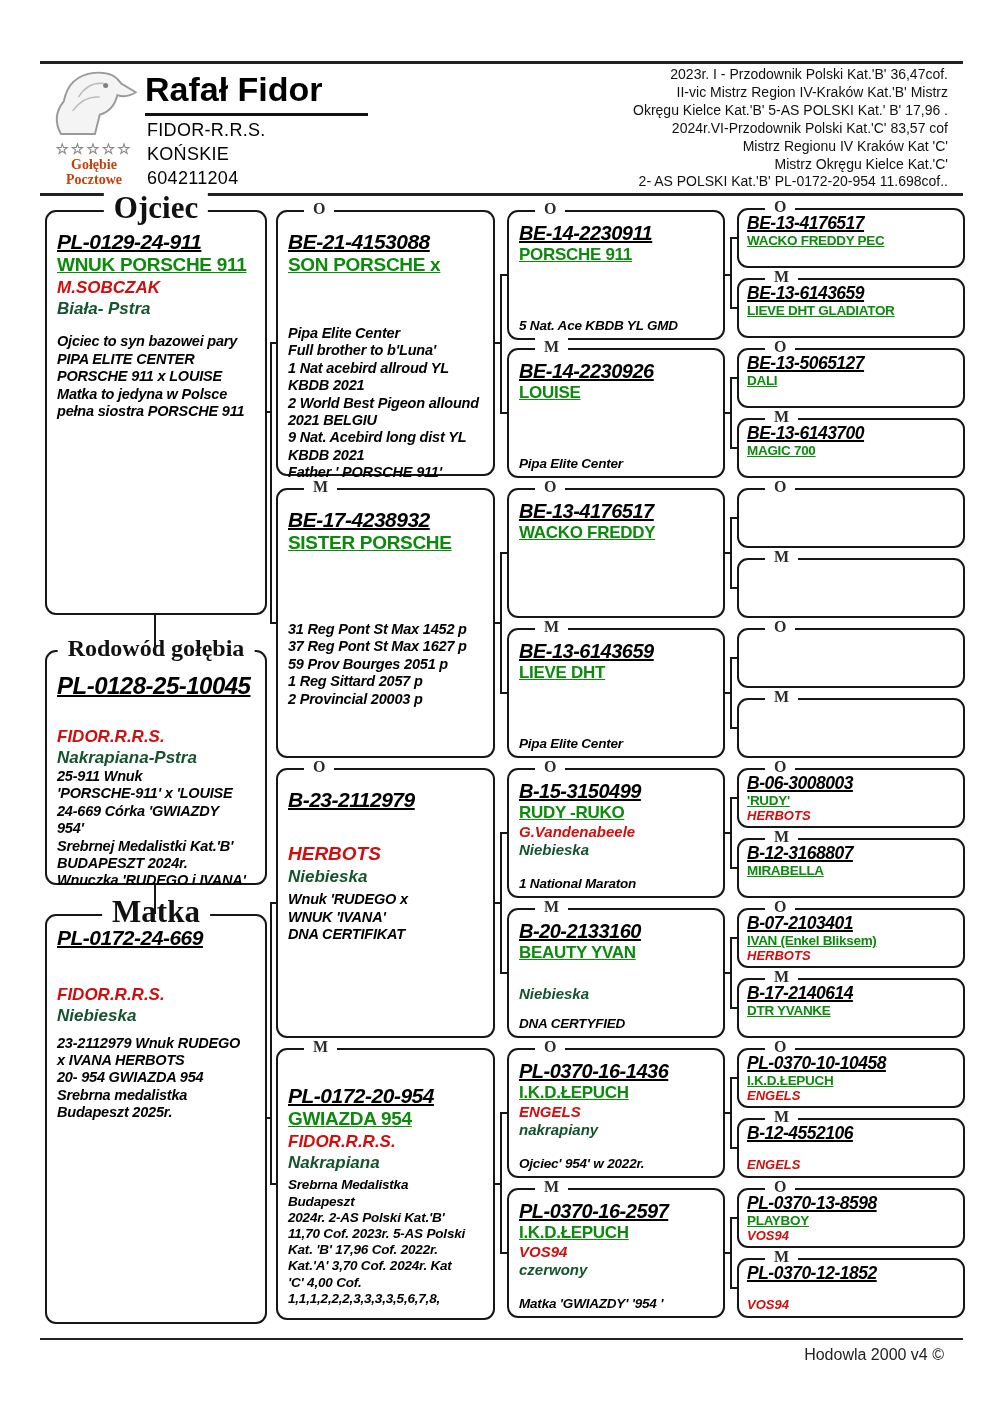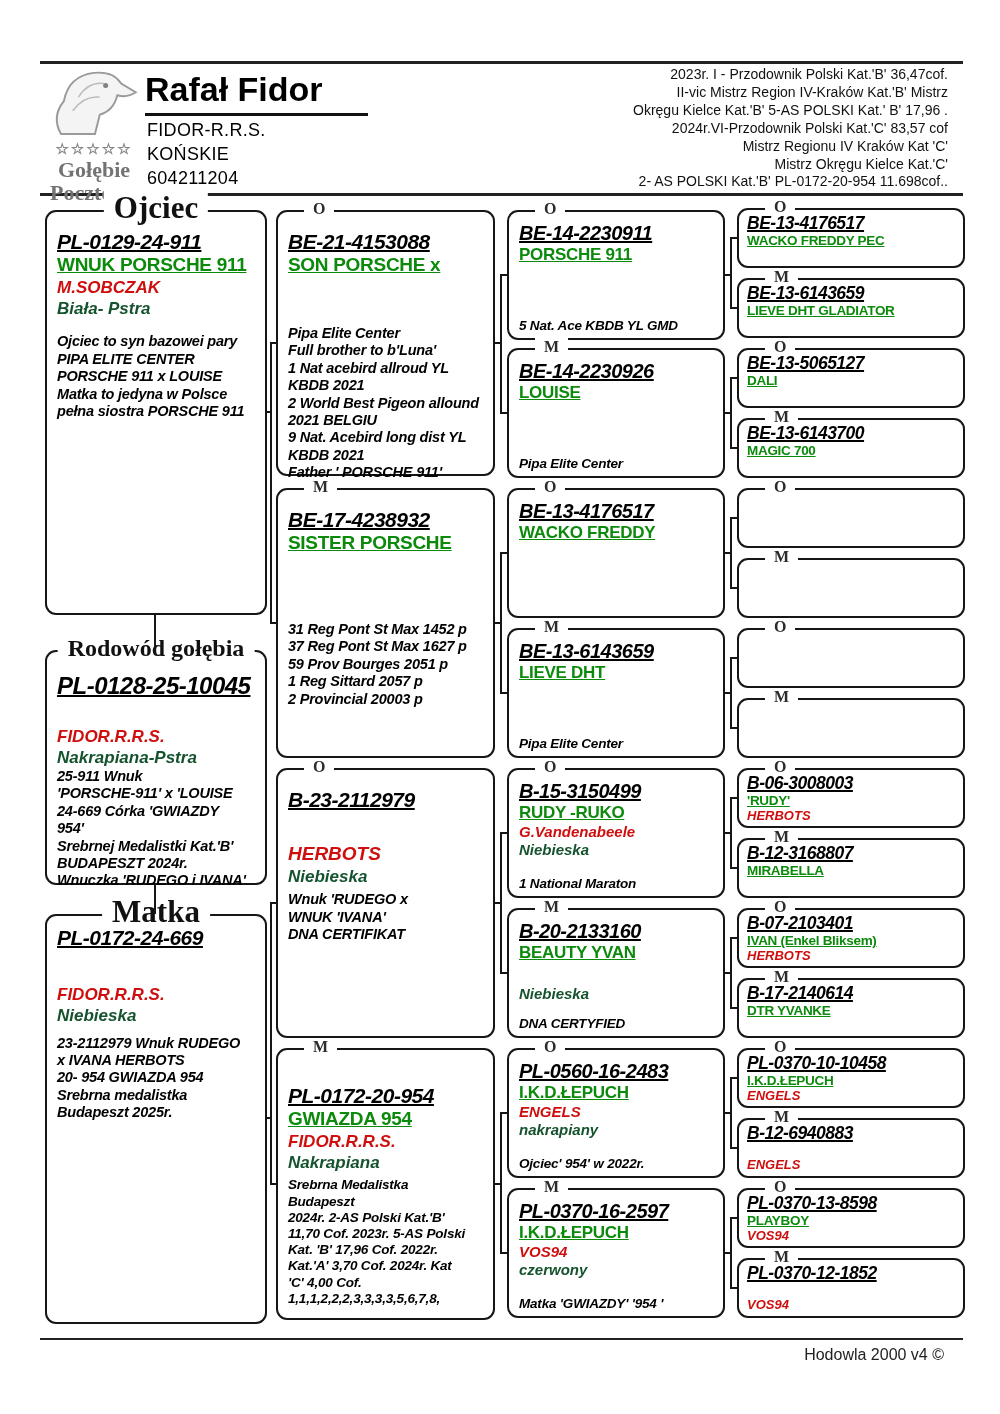--- a/index.html
+++ b/index.html
@@ -7,21 +7,21 @@
         font-family:"Liberation Sans",sans-serif;color:#000;}
   .hr{position:absolute;background:#222;}
   
   .owner-name{position:absolute;left:145px;top:70px;font-size:34px;font-weight:bold;
               border-bottom:3px solid #111;padding:0 45px 4px 0;}
   .owner-line{position:absolute;left:147px;font-size:18px;letter-spacing:.3px;}
   .ach{position:absolute;right:52px;top:66px;width:420px;text-align:right;
        font-size:14px;line-height:1.28;color:#111;}
   .logo{position:absolute;left:44px;top:68px;width:100px;text-align:center;color:#8a8a8a;}
   .logo .stars{font-size:15px;letter-spacing:2px;color:#888;font-weight:bold;}
-  .logo .lname{font-family:"Liberation Serif",serif;font-weight:bold;font-size:22px;line-height:1.05;color:#737373;}
+  .logo .lname{font-family:"Liberation Serif",serif;font-weight:bold;font-size:14px;line-height:1.05;color:#c2410c;}
   
   .pbox{position:absolute;background:#fff;border:2px solid #161616;border-radius:11px;
         padding:10px 10px 6px 10px;box-sizing:border-box;}
   .tab{position:absolute;top:-12px;left:26px;background:#fff;padding:0 9px;
        font-family:"Liberation Serif",serif;font-weight:bold;font-size:16px;color:#2b2b2b;}
   .btitle{position:absolute;top:-22px;left:50%;transform:translateX(-50%);background:#fff;
           padding:0 10px;font-family:"Liberation Serif",serif;font-weight:bold;font-size:31px;
           white-space:nowrap;color:#111;}
   .btitle.small{font-size:24px;top:-17px;}
   .ring{font-size:21px;font-weight:bold;font-style:italic;letter-spacing:-.5px;
@@ -199,21 +199,21 @@
   </div>
   <div class="pbox g3" style="left:507px;top:908px;width:218px;height:130px">
     <span class="tab">M</span>
     <div class="ring">B-20-2133160</div>
     <div class="pname">BEAUTY YVAN</div>
     <div class="pcolor" style="margin-top:22px">Niebieska</div>
     <div class="bnote">DNA CERTYFIED</div>
   </div>
   <div class="pbox g3" style="left:507px;top:1048px;width:218px;height:130px">
     <span class="tab">O</span>
-    <div class="ring">PL-0560-16-2483</div>
+    <div class="ring">PL-0370-16-1436</div>
     <div class="pname">I.K.D.ŁEPUCH</div>
     <div class="breeder">ENGELS</div>
     <div class="pcolor">nakrapiany</div>
     <div class="bnote">Ojciec' 954' w 2022r.</div>
   </div>
   <div class="pbox g3" style="left:507px;top:1188px;width:218px;height:130px">
     <span class="tab">M</span>
     <div class="ring">PL-0370-16-2597</div>
     <div class="pname">I.K.D.ŁEPUCH</div>
     <div class="breeder">VOS94</div>
@@ -282,21 +282,21 @@
     <div class="breeder"></div>
   </div>
   <div class="pbox g4" style="left:737px;top:1048px;width:228px;height:60px">
     <span class="tab">O</span>
     <div class="ring">PL-0370-10-10458</div>
     <div class="pname">I.K.D.ŁEPUCH</div>
     <div class="breeder">ENGELS</div>
   </div>
   <div class="pbox g4" style="left:737px;top:1118px;width:228px;height:60px">
     <span class="tab">M</span>
-    <div class="ring">B-12-6940883</div>
+    <div class="ring">B-12-4552106</div>
     <div class="pname"></div>
     <div class="breeder">ENGELS</div>
   </div>
   <div class="pbox g4" style="left:737px;top:1188px;width:228px;height:60px">
     <span class="tab">O</span>
     <div class="ring">PL-0370-13-8598</div>
     <div class="pname">PLAYBOY</div>
     <div class="breeder">VOS94</div>
   </div>
   <div class="pbox g4" style="left:737px;top:1258px;width:228px;height:60px">

